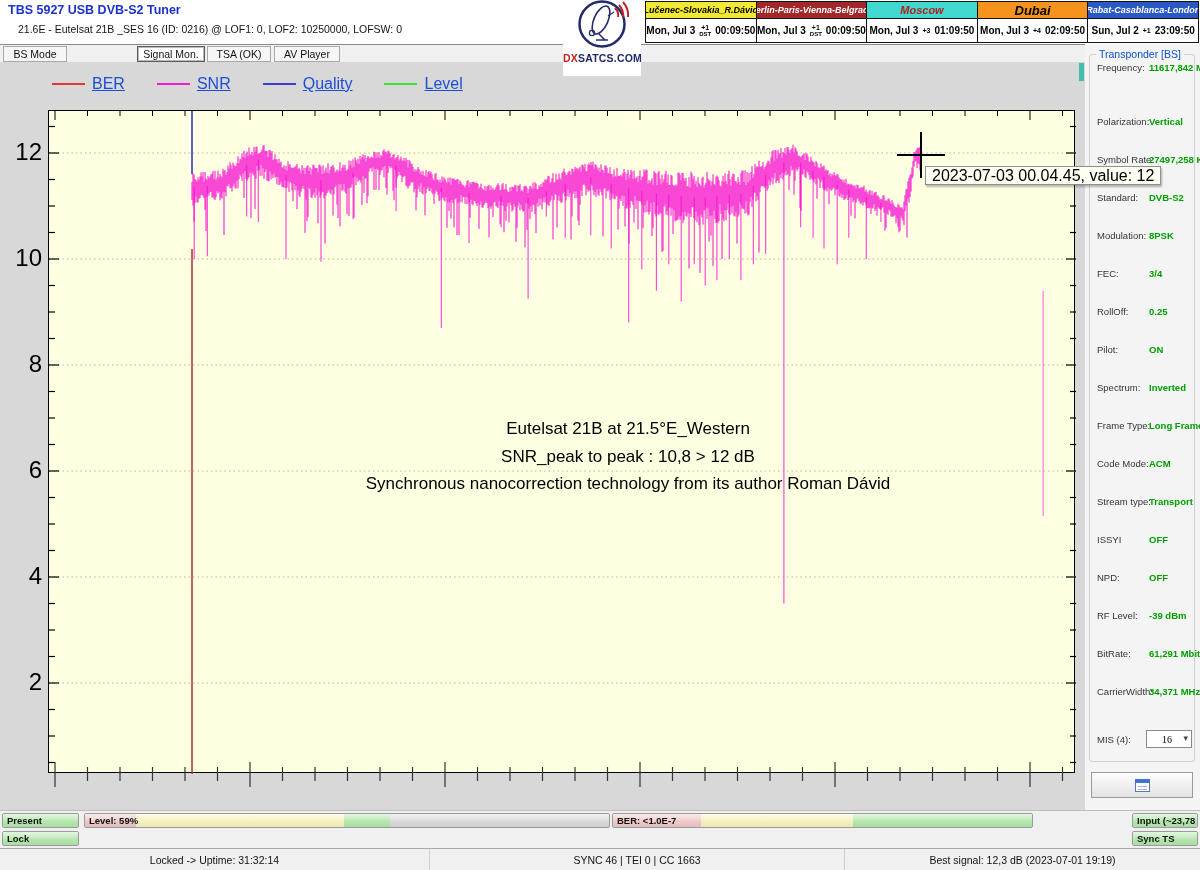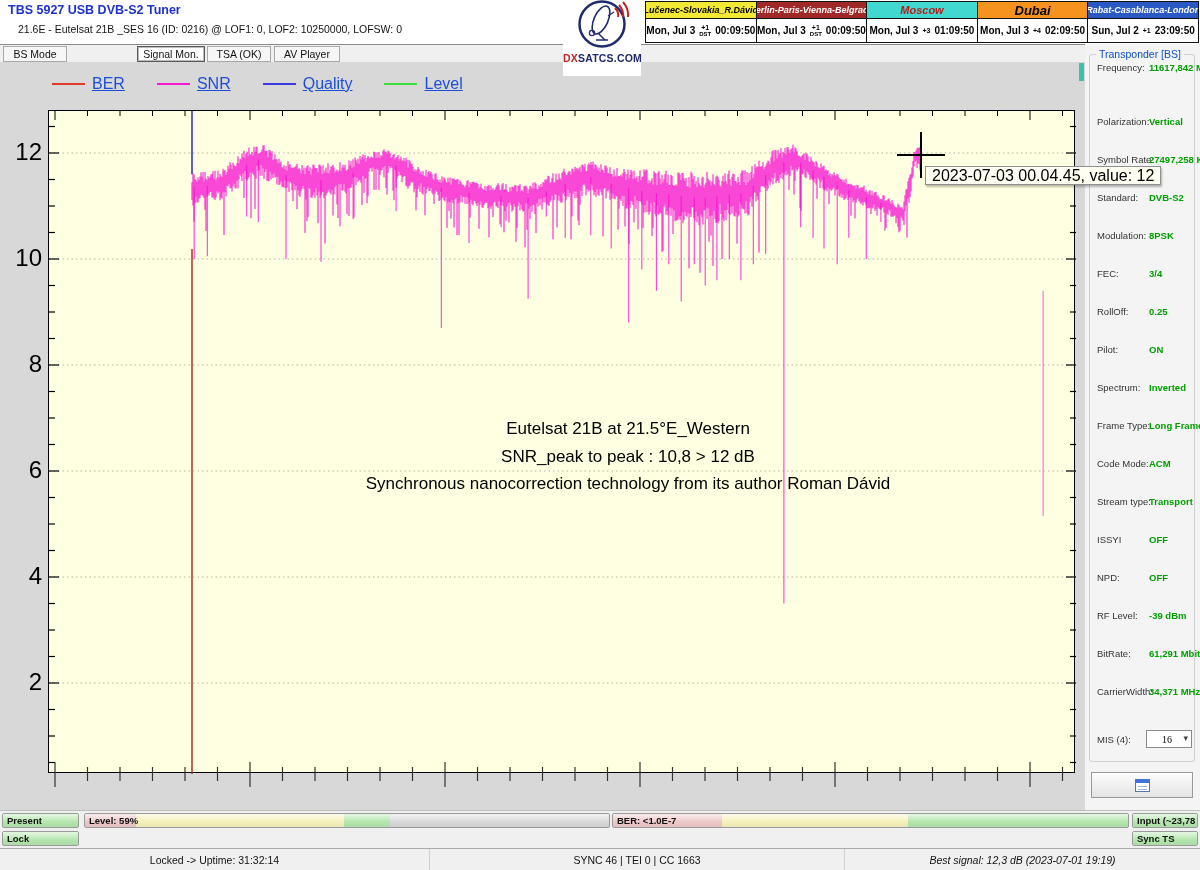--- a/index.html
+++ b/index.html
@@ -61,21 +61,21 @@
   
   #bars{position:absolute;left:0;top:810px;width:1200px;height:38px;background:#f0f0f0;border-top:1px solid #bdbdbd;}
   .gauge{position:absolute;height:15px;border:1px solid #9a9a9a;border-radius:2px;overflow:hidden;background:#d9d9d9;}
   .gseg{position:absolute;top:0;bottom:0;}
   .gshine{position:absolute;left:0;right:0;top:0;bottom:0;background:linear-gradient(rgba(255,255,255,.65),rgba(255,255,255,.18) 45%,rgba(255,255,255,0) 55%,rgba(0,0,0,.05));}
   .glabel{position:absolute;left:4px;top:1px;font-size:9.5px;font-weight:bold;color:#111;white-space:nowrap;}
 
   
   #status{position:absolute;left:0;top:848px;width:1200px;height:22px;background:#f0f0f0;border-top:1px solid #ababab;display:flex;}
   .ssec{display:flex;align-items:center;justify-content:center;font-size:10.5px;color:#111;border-right:1px solid #cfcfcf;height:100%;}
-  .ssec:last-child{border-right:none;font-style:italic;}
+  .ssec:last-child{border-right:none;}
 </style>
 </head>
 <body>
 
 <div id="win">
 
   <div id="topbar">
     <div id="apptitle">TBS 5927 USB DVB-S2 Tuner</div>
     <div id="appsub">21.6E - Eutelsat 21B _SES 16 (ID: 0216) @ LOF1: 0, LOF2: 10250000, LOFSW: 0</div>
   </div>
@@ -417,21 +417,21 @@
         <div class="gshine"></div>
         <div class="glabel">Present</div>
       </div>
       <div class="gauge" style="left: 84px; top: 2px; width: 526px;">
         <div class="gseg" style="left: 0%; width: 9.7%; background: rgb(239, 201, 201);"></div>
         <div class="gseg" style="left: 9.7%; width: 39.8%; background: rgb(246, 242, 189);"></div>
         <div class="gseg" style="left: 49.5%; width: 8.8%; background: rgb(181, 231, 174);"></div>
         <div class="gshine"></div>
         <div class="glabel">Level: 59%</div>
       </div>
-      <div class="gauge" style="left: 612px; top: 2px; width: 517px;">
+      <div class="gauge" style="left: 612px; top: 2px; width: 421px;">
         <div class="gseg" style="left: 0%; width: 21.1%; background: rgb(239, 201, 201);"></div>
         <div class="gseg" style="left: 21.1%; width: 36.1%; background: rgb(246, 242, 189);"></div>
         <div class="gseg" style="left: 57.2%; width: 42.8%; background: rgb(181, 231, 174);"></div>
         <div class="gshine"></div>
         <div class="glabel">BER: &lt;1.0E-7</div>
       </div>
       <div class="gauge" style="left: 1132px; top: 2px; width: 66px;">
         <div class="gseg" style="left: 0%; width: 100%; background: rgb(181, 231, 174);"></div>
         <div class="gshine"></div>
         <div class="glabel">Input (~23,78 Mbps)</div>

